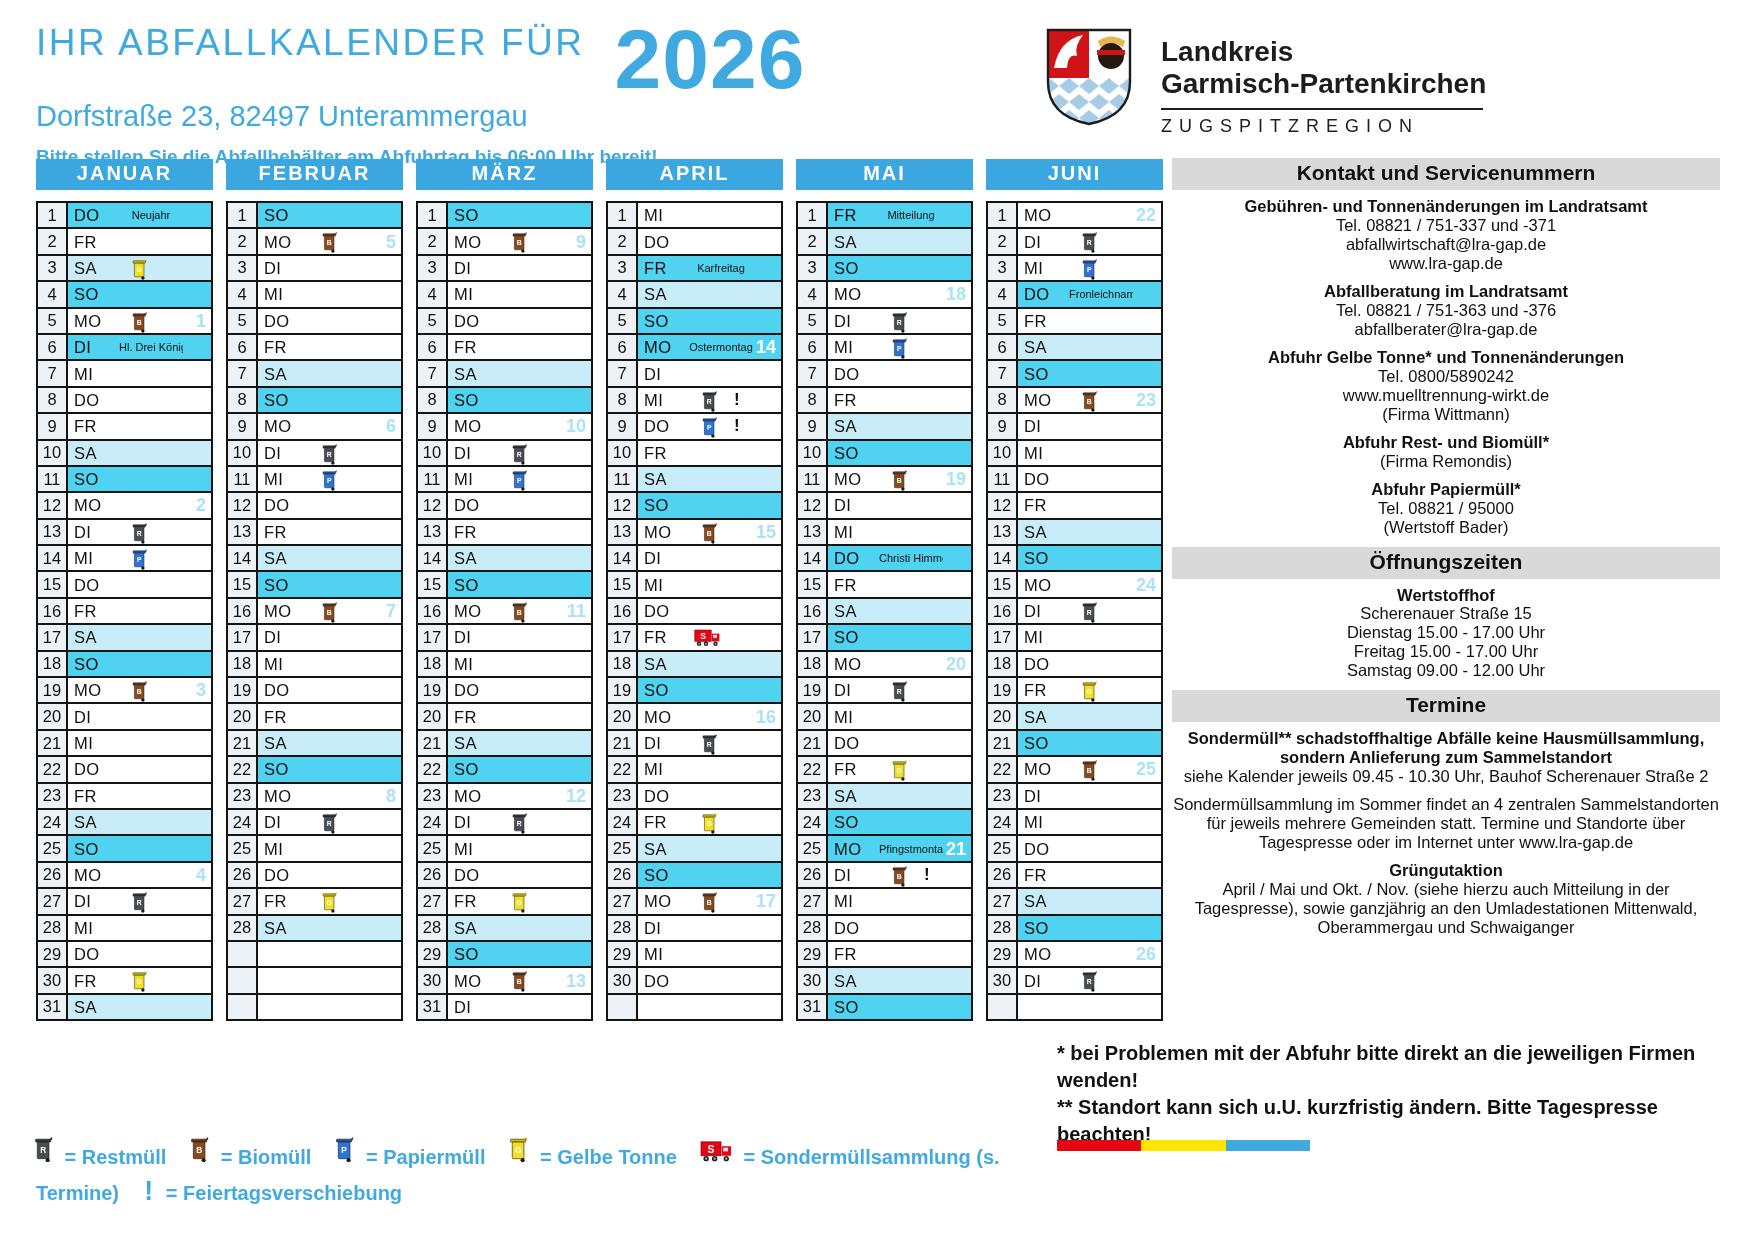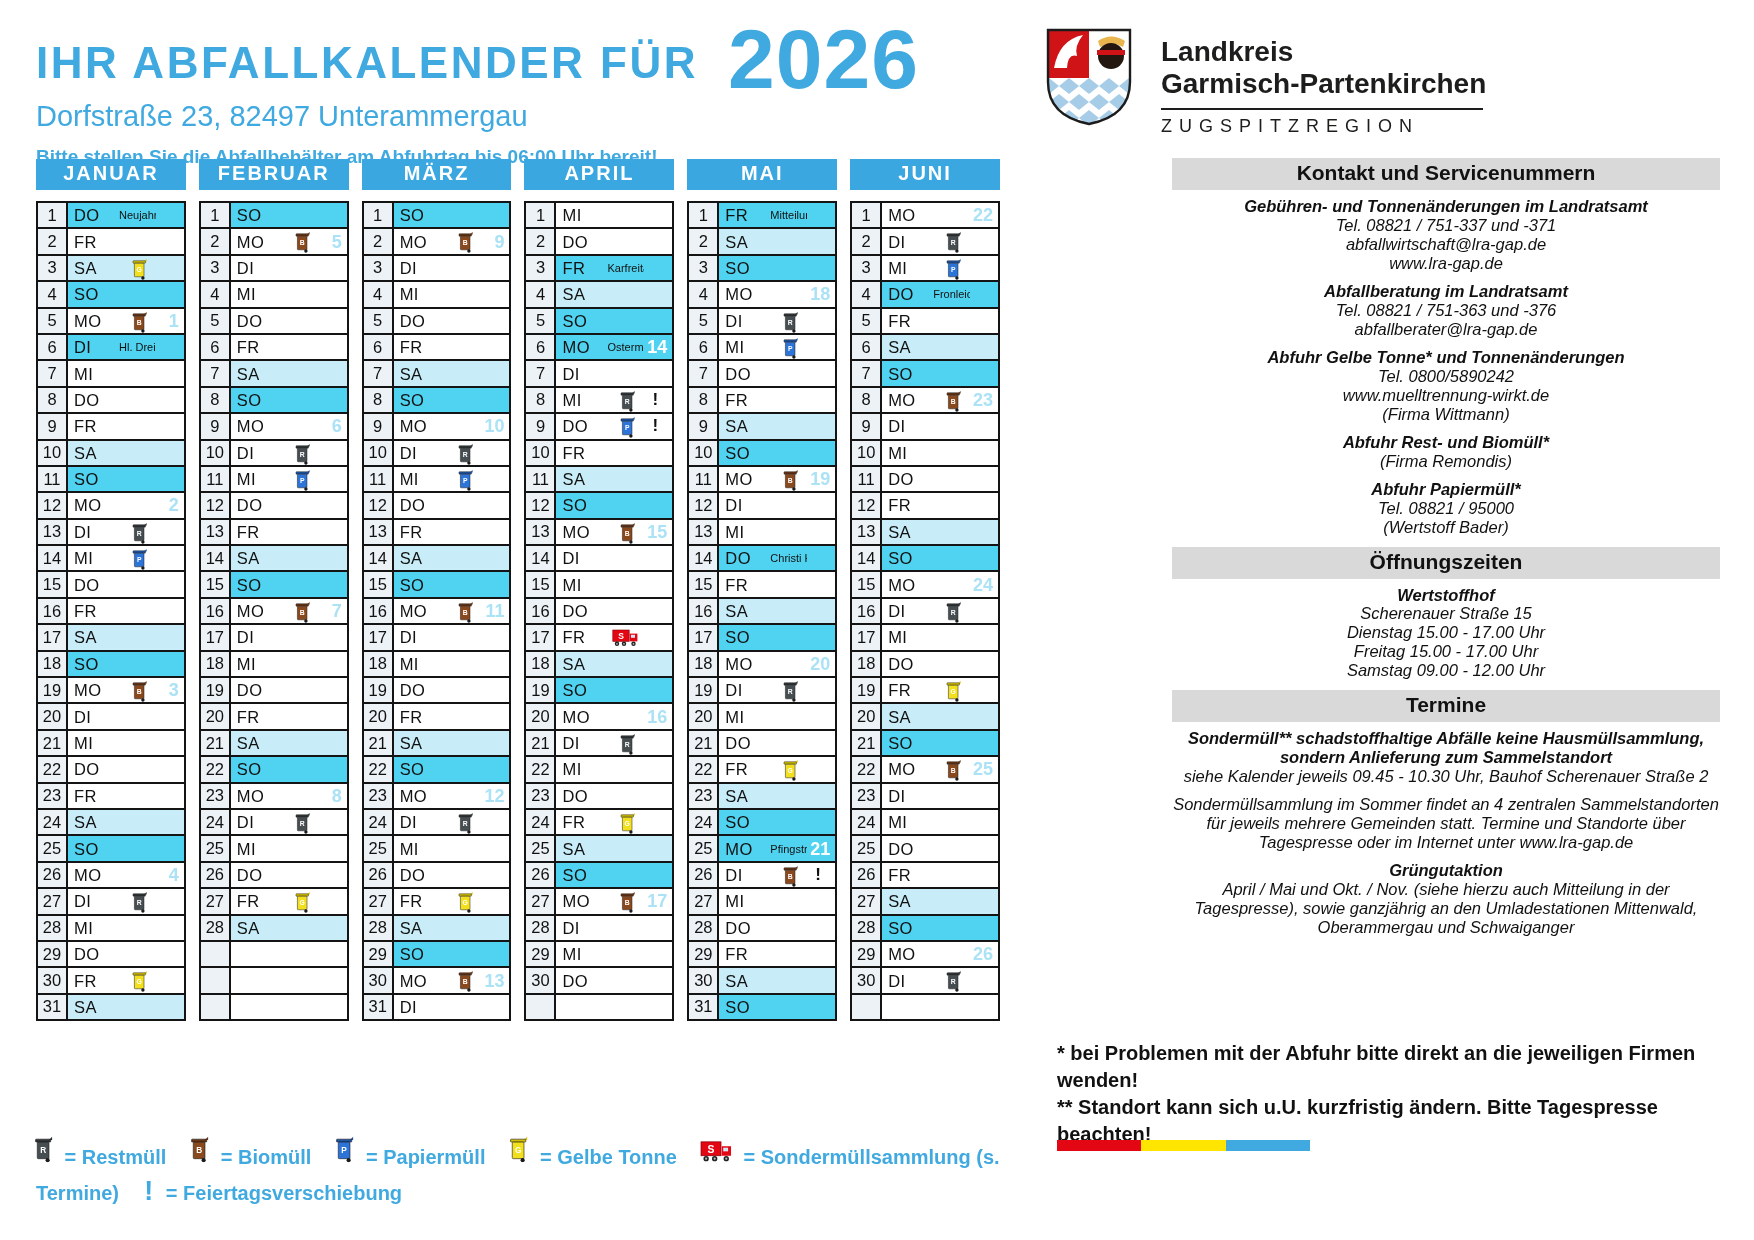--- a/index.html
+++ b/index.html
@@ -3,34 +3,34 @@
 <meta charset="utf-8">
 <style>
   html,body{margin:0;padding:0;background:#fff;}
   body{width:1754px;height:1240px;position:relative;overflow:hidden;
        font-family:"Liberation Sans",sans-serif;color:#111;}
   .page{position:absolute;inset:0;}
 
   
   .header{position:absolute;left:36px;top:20px;color:#3FA9E0;}
   .title-row{display:flex;align-items:flex-start;gap:30px;}
-  .main-title{font-size:44px;font-weight:bold;letter-spacing:2.5px;margin-top:18px;white-space:nowrap;}
+  .main-title{font-size:37px;font-weight:normal;letter-spacing:2.5px;margin-top:2px;white-space:nowrap;}
   .year{font-size:84px;font-weight:bold;line-height:0.95;letter-spacing:1px;text-align:center;}
   .address{font-size:29px;margin-top:0px;}
   .note{font-size:19px;font-weight:bold;margin-top:13px;}
 
   
   .logo{position:absolute;left:1043px;top:26px;display:flex;gap:26px;align-items:flex-start;}
   .logo-text{padding-top:10px;color:#1d1d1b;}
   .logo-line1,.logo-line2{font-size:28px;font-weight:bold;line-height:1.14;}
   .logo-divider{border-top:2px solid #1d1d1b;margin:8px 0 6px;width:322px;}
   .logo-line3{font-size:18px;letter-spacing:7px;}
 
   
-  .calendar{position:absolute;left:36px;top:159px;width:964px;
+  .calendar{position:absolute;left:36px;top:159px;width:1127px;
             display:grid;grid-template-columns:repeat(6,1fr);column-gap:13px;}
   .month-header{background:#3BA7E0;color:#fff;font-weight:bold;font-size:20px;
                 text-align:center;letter-spacing:2px;padding:3px 0 5px;}
   .month-table{margin-top:11px;border-collapse:collapse;width:100%;table-layout:fixed;
                border:1px solid #141414;}
   .month-table td{border:2px solid #141414;height:24.4px;padding:0;}
   td.num{width:28px;background:#ECF2F6;text-align:center;font-size:16.5px;}
   td.day{position:relative;background:#fff;font-size:16.5px;}
   .row-sa td.day{background:#C8EDF9;}
   .row-so td.day,.row-holiday td.day{background:#4FD3F0;}
@@ -43,21 +43,21 @@
         font-weight:bold;font-size:17px;color:#111;}
   .wk{position:absolute;right:5px;top:50%;transform:translateY(-50%);
       font-weight:bold;font-size:18px;color:#ABE2F5;}
   .row-holiday .wk{color:#fff;}
 
   
   .sidebar{position:absolute;left:1172px;top:158px;width:548px;text-align:center;}
   .section-header{background:#D9D9D9;font-weight:bold;font-size:21px;
                   padding:3px 10px 5px;margin:0 0 7px;}
   .section{margin-bottom:10px;}
-  .block{margin:0 0 9px;font-size:16.5px;line-height:1.15;font-style:italic;}
+  .block{margin:0 0 9px;font-size:16.5px;line-height:1.15;}
   .block-title{font-weight:bold;}
 
   
   .footnotes{position:absolute;left:1057px;top:1040px;width:640px;
              font-size:20px;font-weight:bold;line-height:1.35;}
   .color-bar{position:absolute;left:1057px;top:1140px;width:253px;height:11px;display:flex;}
   .color-bar span{flex:1;}
 
   
   .legend{position:absolute;left:36px;top:1140px;width:990px;color:#3FA9E0;

